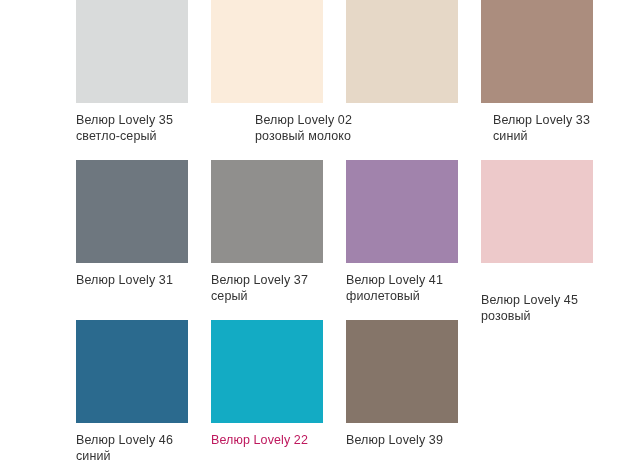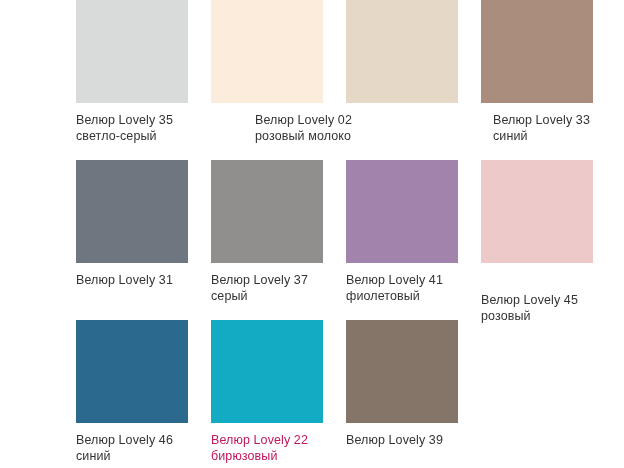--- a/index.html
+++ b/index.html
@@ -128,21 +128,20 @@
       <div class="swatch-caption" style="color: rgb(51, 51, 51);">
         <span class="swatch-name">Велюр Lovely 46</span>
         <span class="swatch-tone">синий</span>
       </div>
     </div>
 
     <div class="swatch-cell">
       <span class="swatch-chip" style="background-color: rgb(19, 171, 196);"></span>
       <div class="swatch-caption" style="color: #be185d;">
         <span class="swatch-name">Велюр Lovely 22</span>
-        <span class="swatch-tone">бирюзовый</span>
       </div>
     </div>
 
     <div class="swatch-cell">
       <span class="swatch-chip" style="background-color: rgb(133, 117, 105);"></span>
       <div class="swatch-caption" style="color: rgb(51, 51, 51);">
         <span class="swatch-name">Велюр Lovely 39</span>
       </div>
     </div>
 

